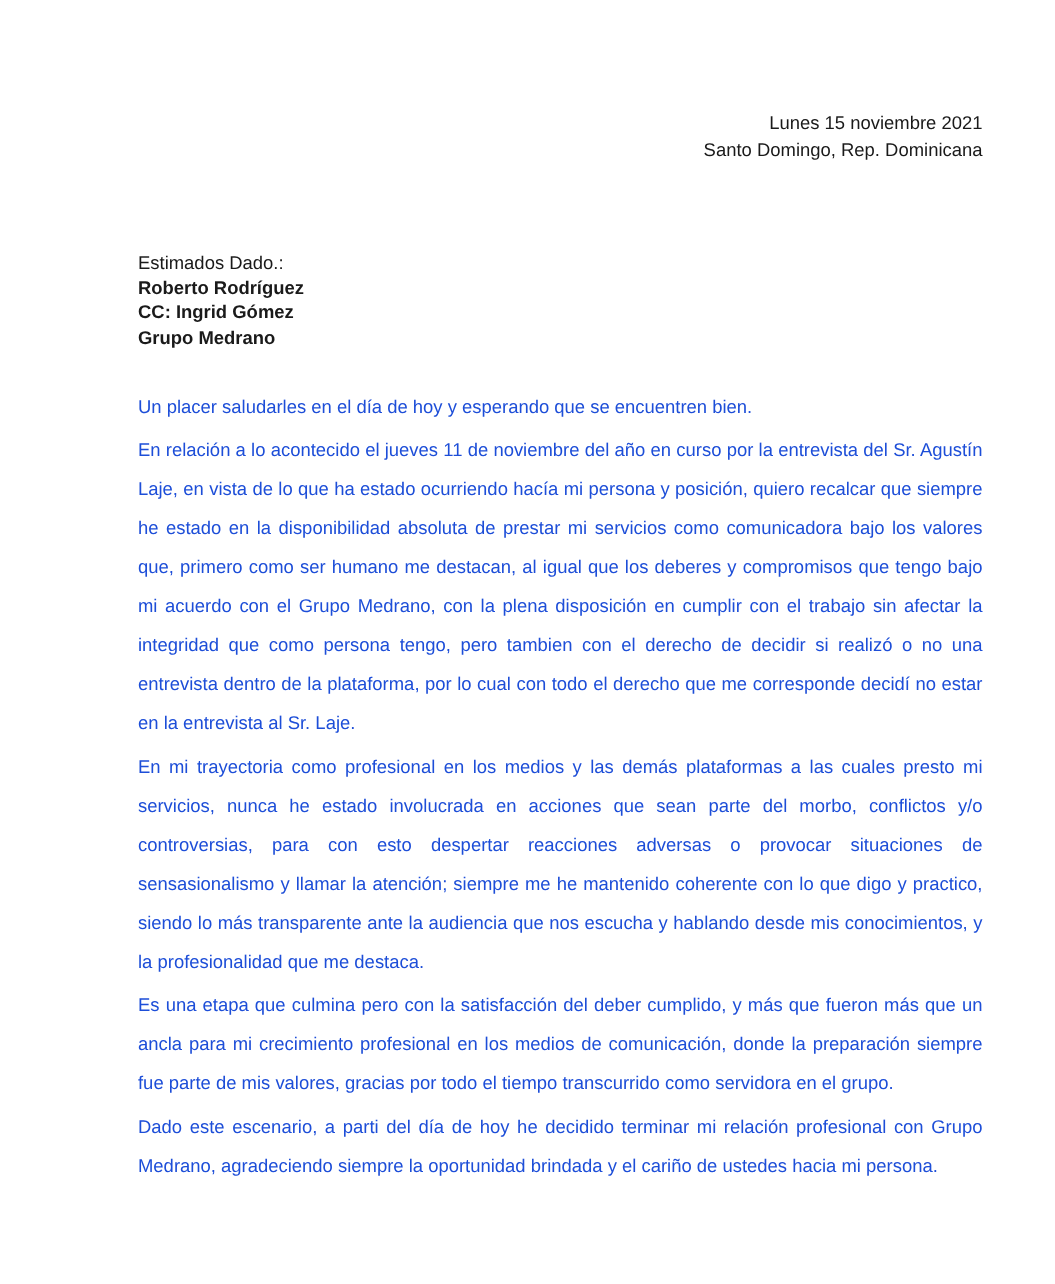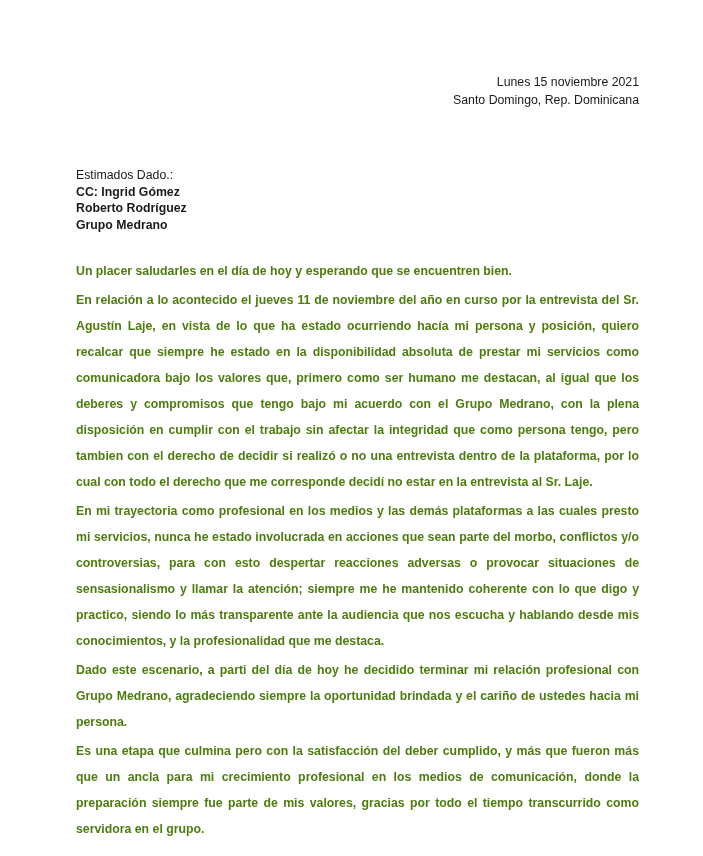--- a/index.html
+++ b/index.html
@@ -18,21 +18,21 @@
     position: relative;
     width: 703px;
     height: 856px;
     background: #ffffff;
     box-sizing: border-box;
     overflow: hidden;
   }
 
   .content {
     position: absolute;
-    left: 76px;
+    left: 92px;
     top: 0;
     width: 563px;
   }
 
   
   .header-block {
     text-align: right;
     padding-top: 74px;
     font-size: 12.3px;
     line-height: 17.5px;
@@ -63,23 +63,22 @@
   .body-copy {
     margin-top: 25px;
   }
 
   p.para {
     margin: 0 0 0 0;
     font-size: 12.3px;
     line-height: 26px;
     text-align: justify;
     text-justify: inter-word;
-    color: #4d7c0f;
+    color: #1d4ed8;
     hyphens: none;
-    font-weight: bold;
   }
 
   p.para + p.para {
     margin-top: 3px;
   }
 
   p.para.no-justify {
     text-align: left;
   }
 </style>
@@ -89,28 +88,28 @@
 <div class="page">
   <div class="content">
 
     <div class="header-block">
       <div>Lunes 15 noviembre 2021</div>
       <div>Santo Domingo, Rep. Dominicana</div>
     </div>
 
     <div class="addressee">
       <div class="salutation">Estimados Dado.:</div>
+      <div class="name-line">Roberto Rodríguez</div>
       <div class="name-line">CC: Ingrid Gómez</div>
-      <div class="name-line">Roberto Rodríguez</div>
       <div class="name-line">Grupo Medrano</div>
     </div>
 
     <div class="body-copy">
       <p class="para no-justify">Un placer saludarles en el día de hoy y esperando que se encuentren bien.</p>
       <p class="para">En relación a lo acontecido el jueves 11 de noviembre del año en curso por la entrevista del Sr. Agustín Laje, en vista de lo que ha estado ocurriendo hacía mi persona y posición, quiero recalcar que siempre he estado en la disponibilidad absoluta de prestar mi servicios como comunicadora bajo los valores que, primero como ser humano me destacan, al igual que los deberes y compromisos que tengo bajo mi acuerdo con el Grupo Medrano, con la plena disposición en cumplir con el trabajo sin afectar la integridad que como persona tengo, pero tambien con el derecho de decidir si realizó o no una entrevista dentro de la plataforma, por lo cual con todo el derecho que me corresponde decidí no estar en la entrevista al Sr. Laje.</p>
       <p class="para">En mi trayectoria como profesional en los medios y las demás plataformas a las cuales presto mi servicios, nunca he estado involucrada en acciones que sean parte del morbo, conflictos y/o controversias, para con esto despertar reacciones adversas o provocar situaciones de sensasionalismo y llamar la atención; siempre me he mantenido coherente con lo que digo y practico, siendo lo más transparente ante la audiencia que nos escucha y hablando desde mis conocimientos, y la profesionalidad que me destaca.</p>
+      <p class="para">Es una etapa que culmina pero con la satisfacción del deber cumplido, y más que fueron más que un ancla para mi crecimiento profesional en los medios de comunicación, donde la preparación siempre fue parte de mis valores, gracias por todo el tiempo transcurrido como servidora en el grupo.</p>
       <p class="para">Dado este escenario, a parti del día de hoy he decidido terminar mi relación profesional con Grupo Medrano, agradeciendo siempre la oportunidad brindada y el cariño de ustedes hacia mi persona.</p>
-      <p class="para">Es una etapa que culmina pero con la satisfacción del deber cumplido, y más que fueron más que un ancla para mi crecimiento profesional en los medios de comunicación, donde la preparación siempre fue parte de mis valores, gracias por todo el tiempo transcurrido como servidora en el grupo.</p>
 
     </div>
 
   </div>
 </div>
 
 </body></html>

